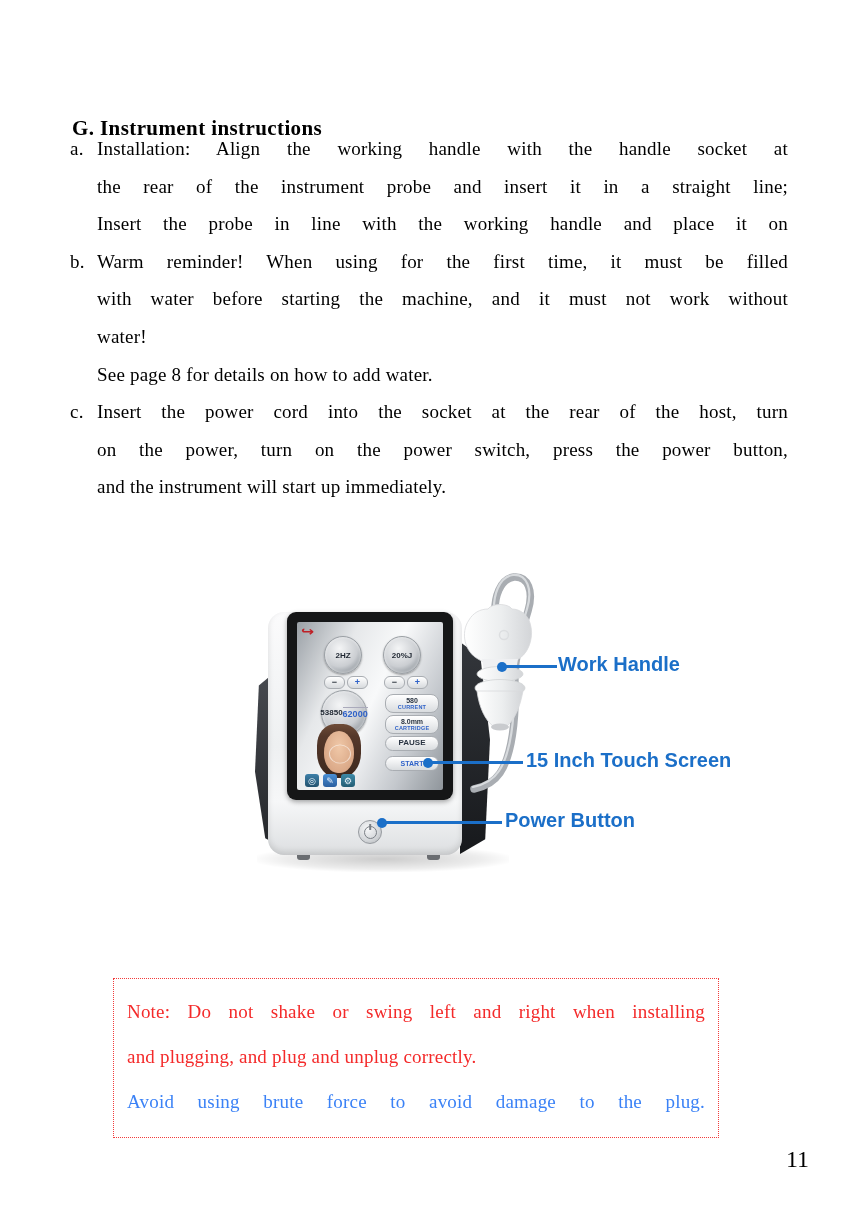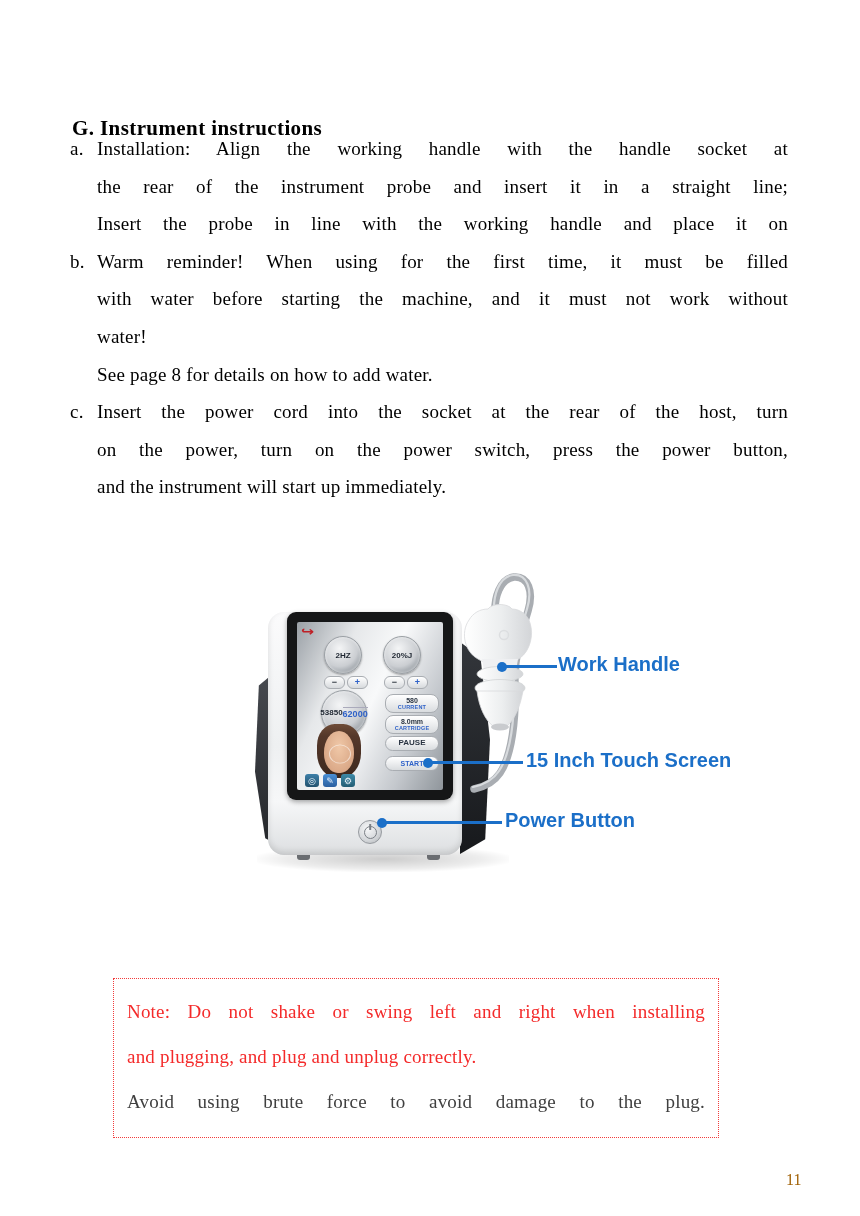--- a/index.html
+++ b/index.html
@@ -77,21 +77,21 @@
   .dot{position:absolute;width:10px;height:10px;border-radius:50%;z-index:9;}
   .cline{position:absolute;height:3px;z-index:9;}
   .clabel{position:absolute;z-index:9;font-family:"Liberation Sans",sans-serif;
      font-size:20px;font-weight:600;white-space:nowrap;}
   
   .note{position:absolute;left:113px;top:978px;width:606px;height:160px;box-sizing:border-box;
      border:1px dotted #f23c3c;padding:10px 13px 0 13px;}
   .note-line{line-height:45px;font-size:19px;letter-spacing:.2px;text-align:justify;white-space:normal;}
   .note-line.jl{text-align-last:justify;}
   
-  .pageno{position:absolute;left:786px;top:1146px;font-size:16px;color:#a16207;margin-top:25px;}
+  .pageno{position:absolute;left:786px;top:1146px;font-size:24px;color:#000000;}
 </style>
 </head>
 <body>
 
 <div class="page">
 
   <div class="heading">G. Instrument instructions</div>
 
   <div class="rows">
     <div class="row jl">
@@ -212,18 +212,18 @@
     <div class="clabel" style="left:271px;top:191px;color:#1b6fc8;">15 Inch Touch Screen</div>
 
     <div class="dot" style="left:122px;top:260px;background:#1b6fc8;"></div>
     <div class="cline" style="left:130px;top:263px;width:117px;background:#1b6fc8;"></div>
     <div class="clabel" style="left:250px;top:251px;color:#1b6fc8;">Power Button</div>
   </div>
 
   <div class="note">
     <div class="note-line jl" style="color:#f42a2a;">Note: Do not shake or swing left and right when installing</div>
     <div class="note-line" style="color:#f42a2a;">and plugging, and plug and unplug correctly.</div>
-    <div class="note-line jl" style="color:#404040;">Avoid using brute force to avoid damage to the plug.</div>
+    <div class="note-line jl" style="color:#3b82f6;">Avoid using brute force to avoid damage to the plug.</div>
   </div>
 
   <div class="pageno">11</div>
 
 </div>
 
 </body></html>

